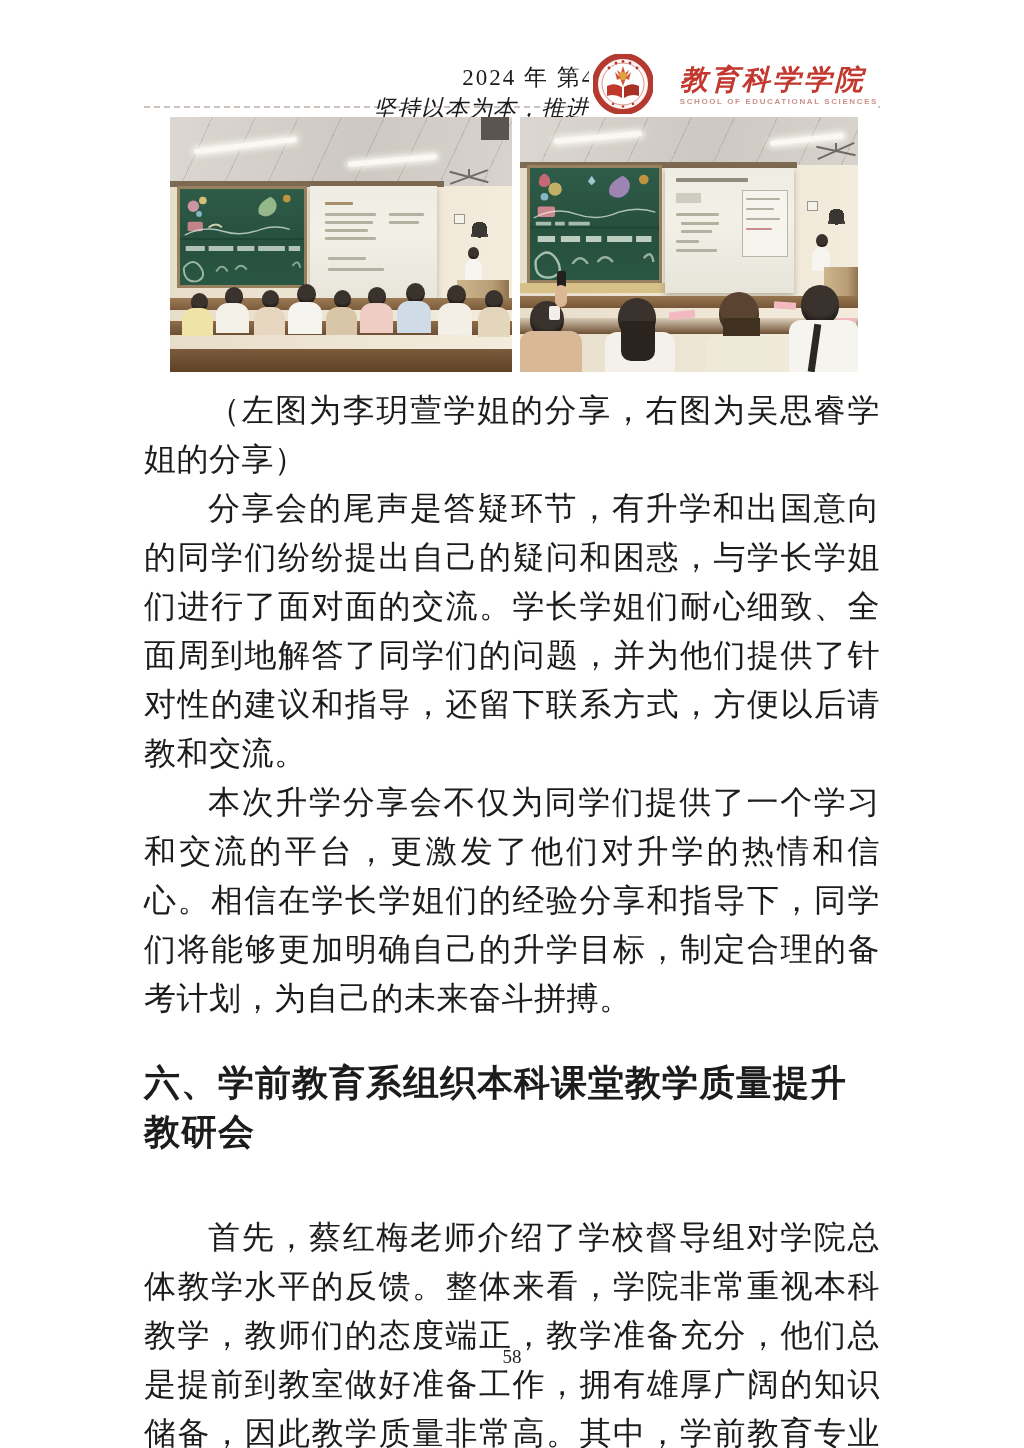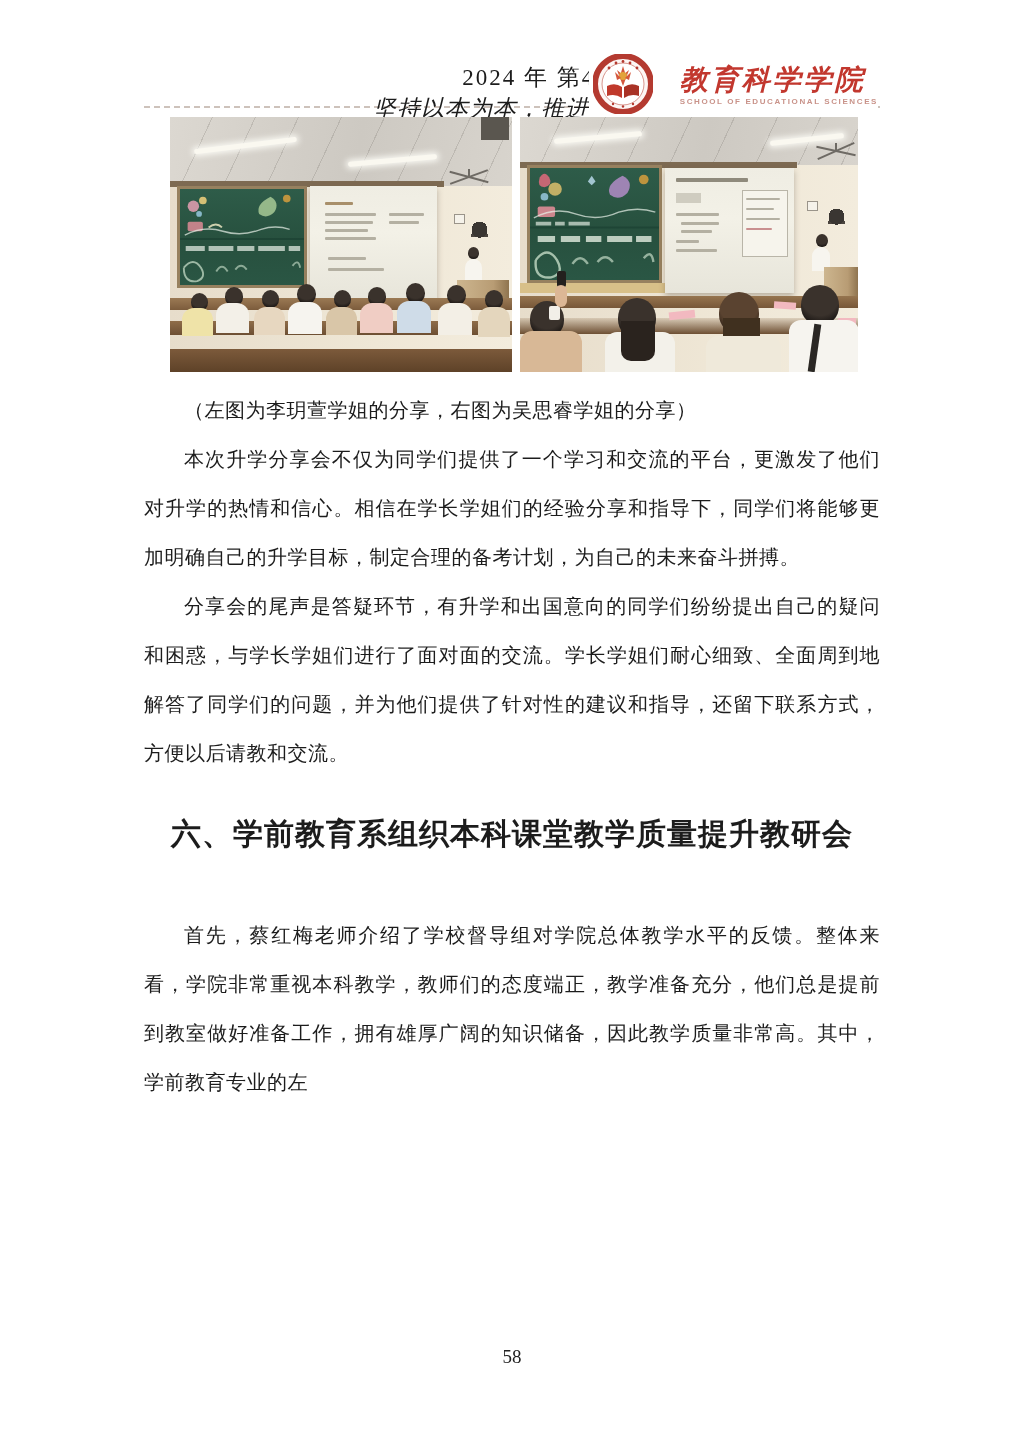--- a/index.html
+++ b/index.html
@@ -41,28 +41,28 @@
   .main{position:absolute;left:144px;top:117px;width:736px;}
   .photos{margin-left:26px;width:688px;height:255px;display:flex;gap:8px;}
   .photo{
     position:relative;height:255px;overflow:hidden;background:#e9e1d2;
     flex:0 0 auto;
   }
   .photo.left{width:342px;}
   .photo.right{width:338px;}
 
   .caption-p,.body-p{
-    margin:0;font-size:20px;line-height:49px;
+    margin:0;font-size:32px;line-height:49px;
     text-indent:2em;text-align:justify;
     letter-spacing:0.5px;
   }
   .caption-p{margin-top:14px;}
   .section-heading{
     margin:36px 0 56px 0;
-    font-size:30px;font-weight:bold;text-align:center;letter-spacing:1px;
+    font-size:36px;font-weight:bold;text-align:left;letter-spacing:1px;
   }
   .page-num{
     position:absolute;top:1346px;left:0;width:100%;
     text-align:center;font-size:19px;color:#222;
   }
 
   
   .ph-ceiling{position:absolute;left:0;top:0;width:100%;
     background:
       repeating-linear-gradient(115deg, rgba(255,255,255,0) 0 38px, rgba(120,115,108,.25) 38px 39px),
@@ -275,20 +275,20 @@
         <div class="head" style="left:59%;top:68.5%;width:40px;height:42px;background:radial-gradient(circle at 50% 30%, #5a4330 0 55%, #35261a 78%);"></div>
         <div class="abs" style="left:60%;top:79%;width:37px;height:44px;background:#40301f;border-radius:0 0 12px 12px;"></div>
         <div class="torso" style="left:55%;top:86%;width:75px;height:42px;background:#efe9da;"></div>
         <div class="head" style="left:83%;top:66%;width:38px;height:40px;"></div>
         <div class="torso" style="left:79.5%;top:79.5%;width:70px;height:55px;background:#f6f4ef;"></div>
         <div class="abs" style="left:86%;top:81%;width:7px;height:48px;background:#2a2724;transform:rotate(8deg);"></div>
       </div>
     </div>
 
     <p class="caption-p">（左图为李玥萱学姐的分享，右图为吴思睿学姐的分享）</p>
+    <p class="body-p">分享会的尾声是答疑环节，有升学和出国意向的同学们纷纷提出自己的疑问和困惑，与学长学姐们进行了面对面的交流。学长学姐们耐心细致、全面周到地解答了同学们的问题，并为他们提供了针对性的建议和指导，还留下联系方式，方便以后请教和交流。</p>
     <p class="body-p">本次升学分享会不仅为同学们提供了一个学习和交流的平台，更激发了他们对升学的热情和信心。相信在学长学姐们的经验分享和指导下，同学们将能够更加明确自己的升学目标，制定合理的备考计划，为自己的未来奋斗拼搏。</p>
-    <p class="body-p">分享会的尾声是答疑环节，有升学和出国意向的同学们纷纷提出自己的疑问和困惑，与学长学姐们进行了面对面的交流。学长学姐们耐心细致、全面周到地解答了同学们的问题，并为他们提供了针对性的建议和指导，还留下联系方式，方便以后请教和交流。</p>
     <h2 class="section-heading">六、学前教育系组织本科课堂教学质量提升教研会</h2>
     <p class="body-p">首先，蔡红梅老师介绍了学校督导组对学院总体教学水平的反馈。整体来看，学院非常重视本科教学，教师们的态度端正，教学准备充分，他们总是提前到教室做好准备工作，拥有雄厚广阔的知识储备，因此教学质量非常高。其中，学前教育专业的左</p>
   </div>
 
   <div class="page-num">58</div>
 </div>
 
 </body></html>

